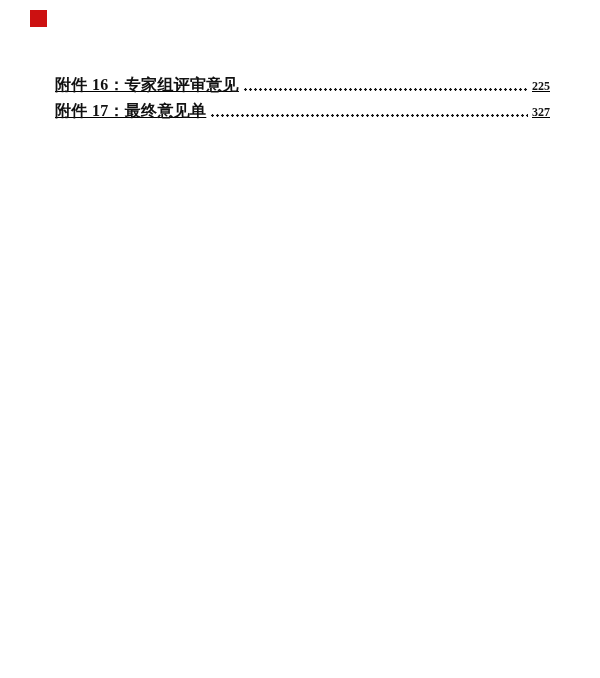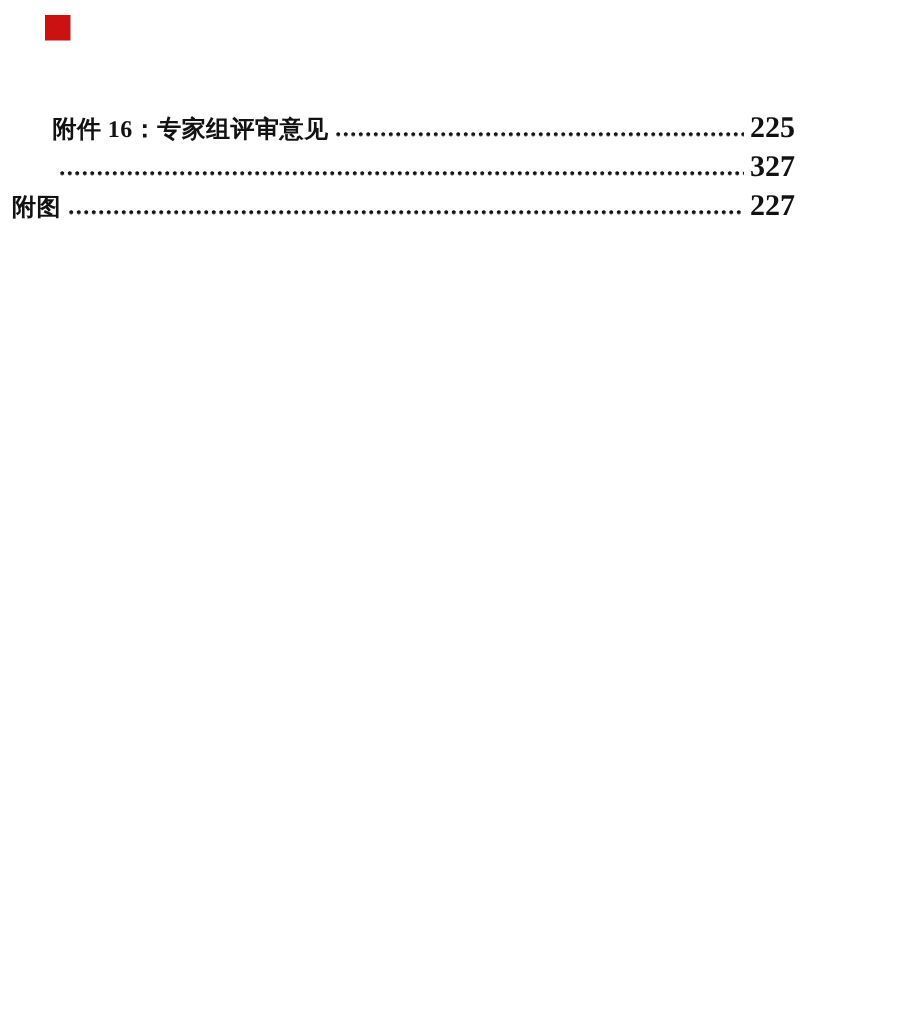--- a/index.html
+++ b/index.html
@@ -17,23 +17,24 @@
   }
   .marker {
     position: absolute;
     left: 30px;
     top: 10px;
     width: 17px;
     height: 17px;
   }
   .toc {
     position: absolute;
-    left: 8px;
+    left: 28px;
     top: 72px;
     width: 522px;
+    text-decoration: underline;
   }
   .toc-row {
     display: flex;
     align-items: baseline;
     height: 26px;
     line-height: 26px;
     font-size: 16px;
     font-weight: 700;
     color: #121212;
     white-space: nowrap;
@@ -50,45 +51,41 @@
     align-self: flex-end;
     height: 3px;
     margin: 0 4px 7px 4px;
     background-image: radial-gradient(circle, #141414 1.15px, rgba(0,0,0,0) 1.45px);
     background-size: 5px 3px;
     background-repeat: repeat-x;
     background-position: left center;
   }
   .page-num {
     flex: 0 0 auto;
-    font-size: 20px;
+    font-size: 12px;
     font-weight: 700;
     color: #121212;
   }
 </style>
 </head>
 <body>
 
 <div class="page">
 
   <div class="marker" style="background-color:#cc1111;"></div>
 
   <div class="toc">
 
     <div class="toc-row indented">
       <span class="toc-label">附件 16：专家组评审意见</span>
       <span class="dot-leader"></span>
       <span class="page-num">225</span>
     </div>
 
     <div class="toc-row indented">
+      <span class="toc-label">附件 17：最终意见单</span>
       <span class="dot-leader"></span>
       <span class="page-num">327</span>
     </div>
 
-    <div class="toc-row">
-      <span class="toc-label">附图</span>
-      <span class="dot-leader"></span>
-      <span class="page-num">227</span>
-    </div>
 
   </div>
 </div>
 
 </body></html>

